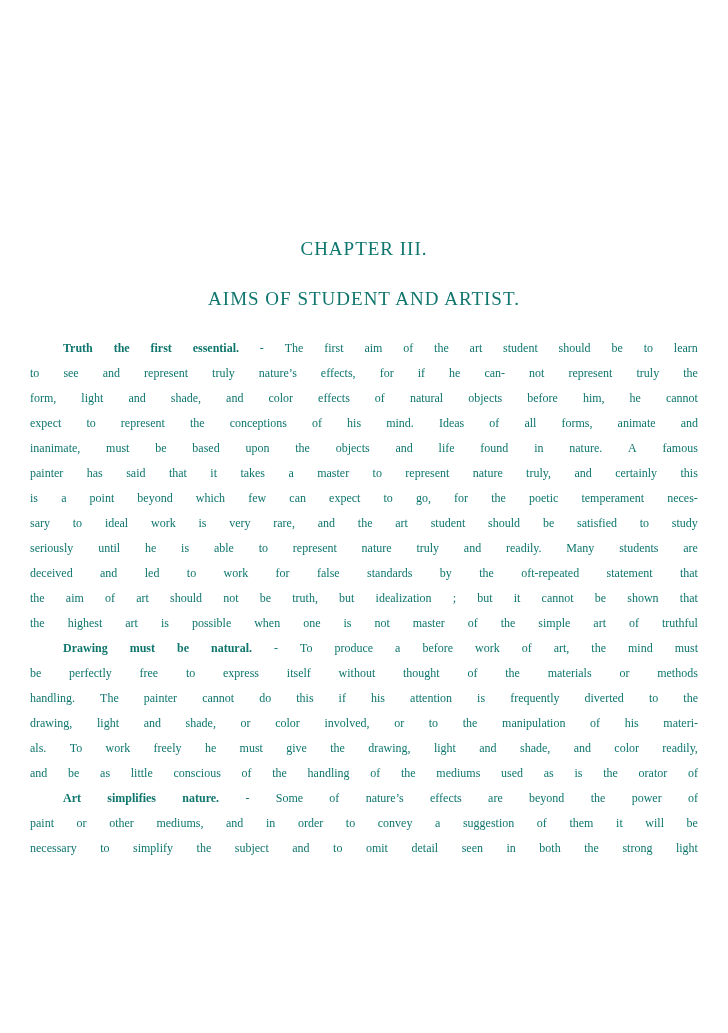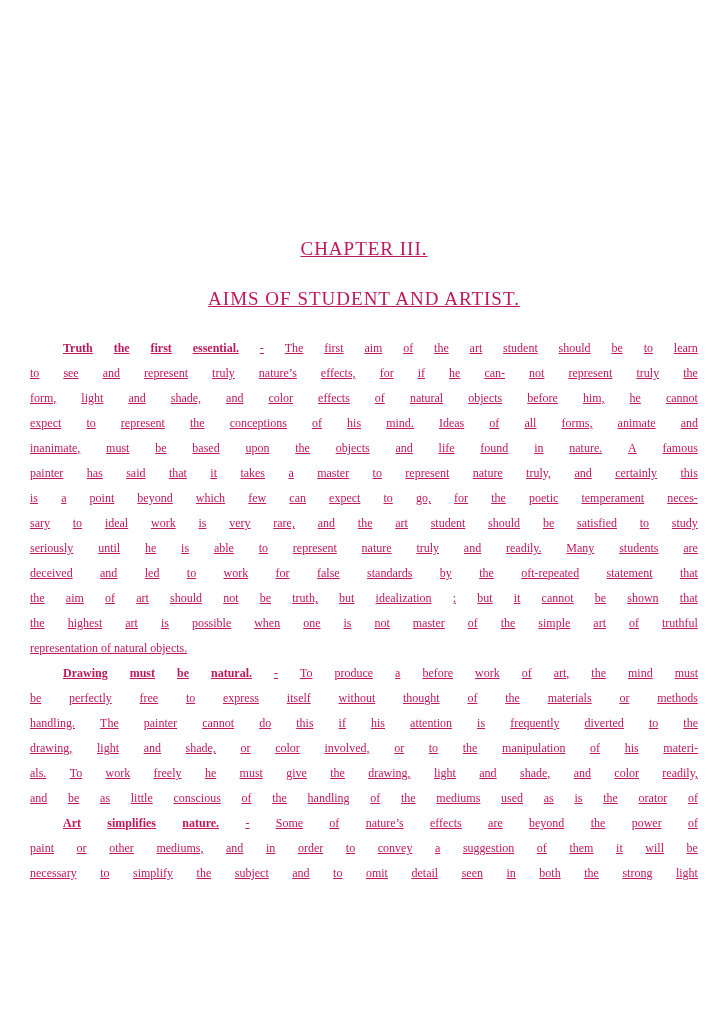--- a/index.html
+++ b/index.html
@@ -42,21 +42,21 @@
   .line.last {
     display: block;
     text-align: left;
   }
   .w { white-space: pre; }
   .lead { font-weight: bold; }
 </style>
 </head>
 <body>
 
-<div class="page" style="color: #be185d; background: rgb(255, 255, 255); text-decoration: underline;">
+<div class="page" style="color: #0f766e; background: rgb(255, 255, 255);">
   <div class="heading">CHAPTER III.</div>
   <div class="heading">AIMS OF STUDENT AND ARTIST.</div>
   <div class="body-text">
       <div class="paragraph">
         <div class="line first">
           <span class="w lead">Truth</span>
           <span class="w lead">the</span>
           <span class="w lead">first</span>
           <span class="w lead">essential.</span>
           <span class="w">-</span>
@@ -250,21 +250,20 @@
           <span class="w">is</span>
           <span class="w">not</span>
           <span class="w">master</span>
           <span class="w">of</span>
           <span class="w">the</span>
           <span class="w">simple</span>
           <span class="w">art</span>
           <span class="w">of</span>
           <span class="w">truthful</span>
         </div>
-        <div class="line last">representation of natural objects.</div>
       </div>
       <div class="paragraph">
         <div class="line first">
           <span class="w lead">Drawing</span>
           <span class="w lead">must</span>
           <span class="w lead">be</span>
           <span class="w lead">natural.</span>
           <span class="w">-</span>
           <span class="w">To</span>
           <span class="w">produce</span>

